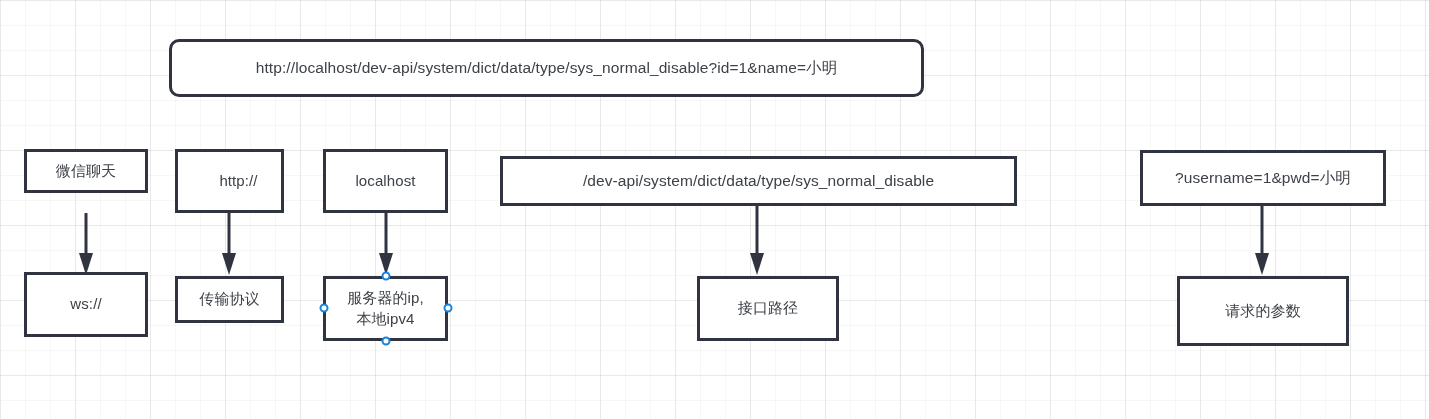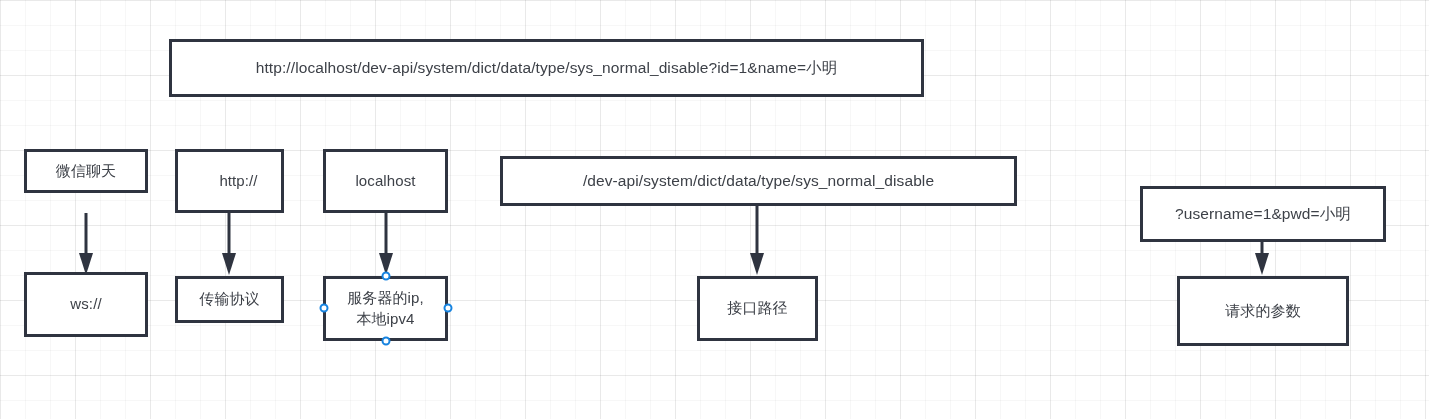--- a/index.html
+++ b/index.html
@@ -78,40 +78,40 @@
     <line x1="386" y1="213" x2="386" y2="262"></line>
     <polygon points="386,275 379,253 393,253"></polygon>
 
     <line x1="757" y1="206" x2="757" y2="262"></line>
     <polygon points="757,275 750,253 764,253"></polygon>
 
     <line x1="1262" y1="206" x2="1262" y2="262"></line>
     <polygon points="1262,275 1255,253 1269,253"></polygon>
   </svg>
 
-  <div class="node wide-text" style="left:169px; top:39px; width:755px; height:58px;">http://localhost/dev-api/system/dict/data/type/sys_normal_disable?id=1&amp;name=小明</div>
+  <div class="node wide-text" style="left:169px; top:39px; width:755px; height:58px;border-radius:10px;">http://localhost/dev-api/system/dict/data/type/sys_normal_disable?id=1&amp;name=小明</div>
 
   <div class="node" style="left:24px; top:149px; width:124px; height:44px;">微信聊天</div>
 
   <div class="node" style="left:175px; top:149px; width:109px; height:64px;padding-left:24px;">http://</div>
 
   <div class="node" style="left:323px; top:149px; width:125px; height:64px;">localhost</div>
 
   <div class="node wide-text" style="left:500px; top:156px; width:517px; height:50px;">/dev-api/system/dict/data/type/sys_normal_disable</div>
 
-  <div class="node wide-text" style="left:1140px; top:150px; width:246px; height:56px;margin-top:36px;">?username=1&amp;pwd=小明</div>
+  <div class="node wide-text" style="left:1140px; top:150px; width:246px; height:56px;">?username=1&amp;pwd=小明</div>
 
   <div class="node" style="left:24px; top:272px; width:124px; height:65px;">ws://</div>
 
   <div class="node" style="left:175px; top:276px; width:109px; height:47px;">传输协议</div>
 
   <div class="node" style="left:323px; top:276px; width:125px; height:65px;">服务器的ip,
 本地ipv4</div>
 
-  <div class="node" style="left:697px; top:276px; width:121px; height:65px;font-family:Liberation Serif, serif;">接口路径</div>
+  <div class="node" style="left:697px; top:276px; width:142px; height:65px;font-family:Liberation Serif, serif;">接口路径</div>
 
   <div class="node" style="left:1177px; top:276px; width:172px; height:70px;">请求的参数</div>
 
   <div class="handle" style="left:386px; top:276px;"></div>
   <div class="handle" style="left:448px; top:308px;"></div>
   <div class="handle" style="left:386px; top:341px;"></div>
   <div class="handle" style="left:324px; top:308px;"></div>
 
 </div>
 

